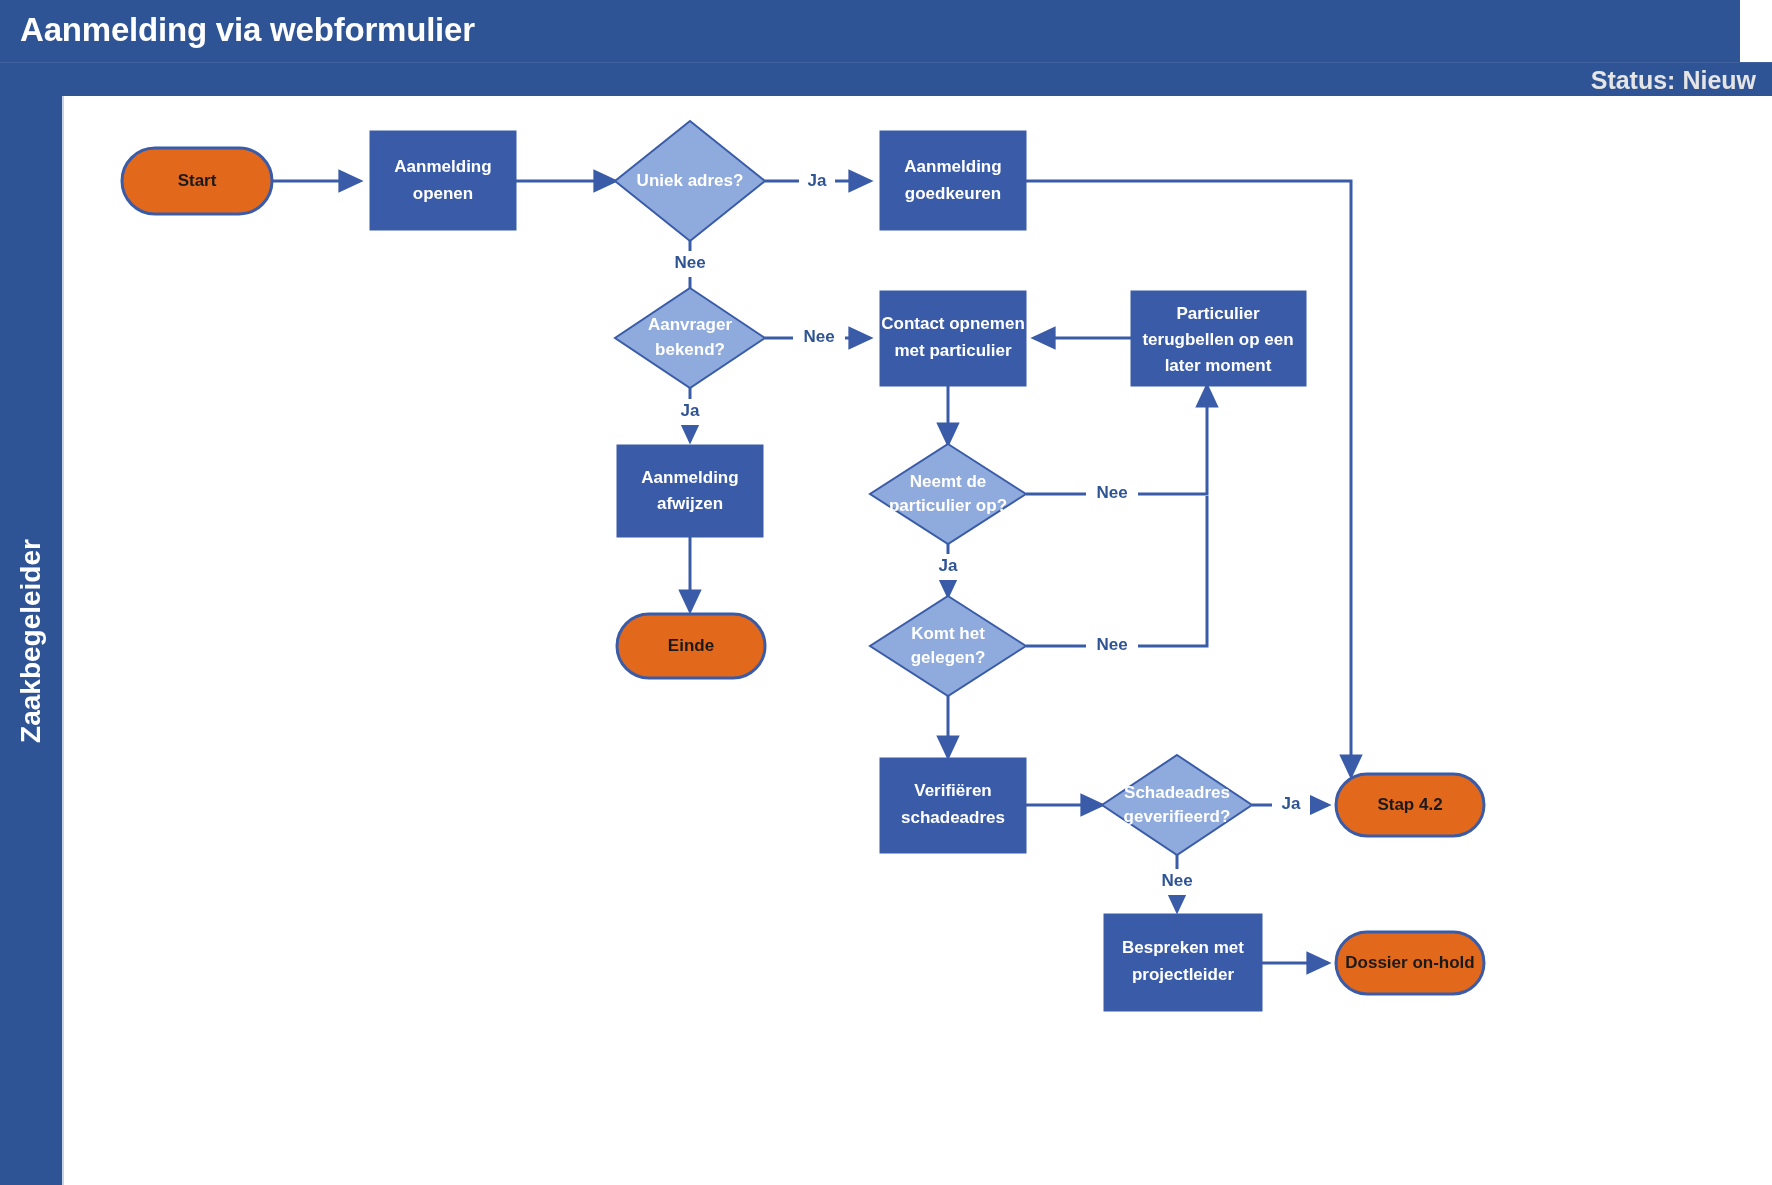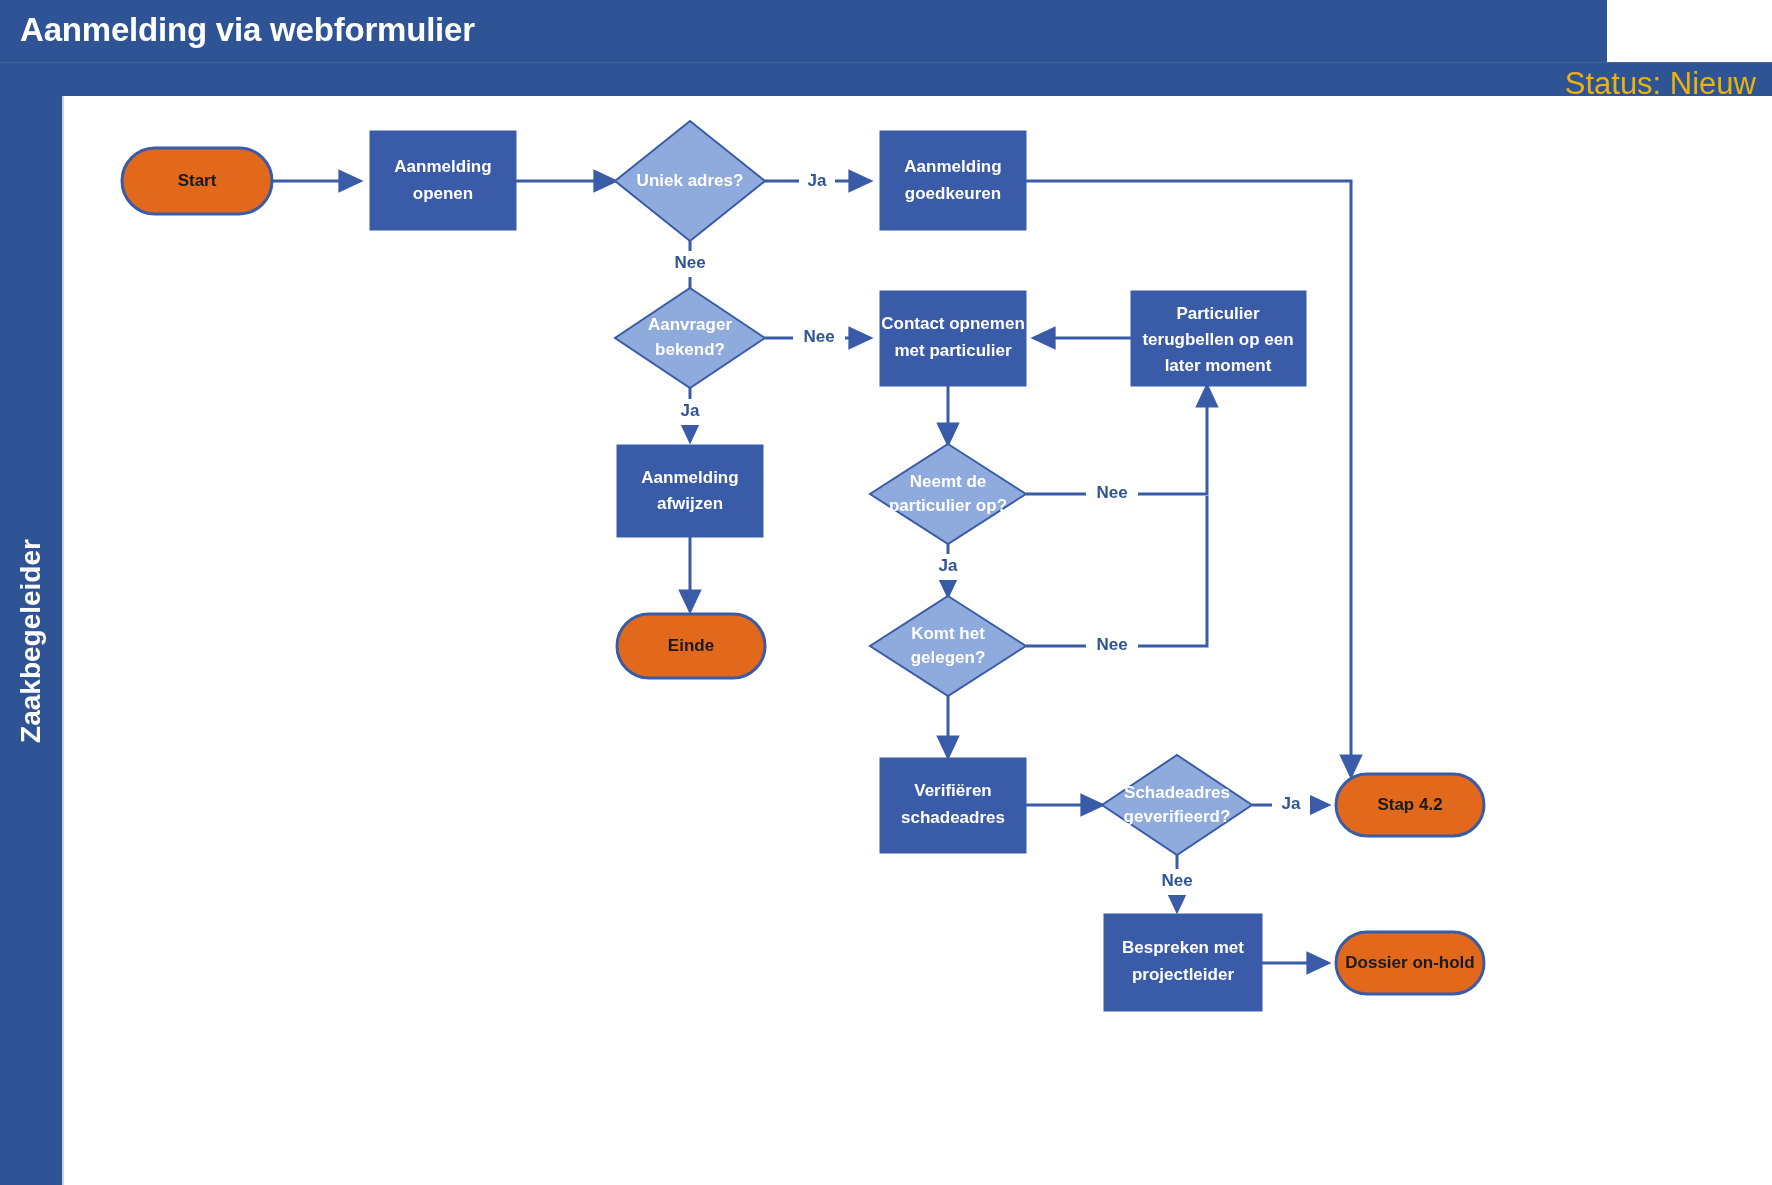--- a/index.html
+++ b/index.html
@@ -14,21 +14,21 @@
     position: relative;
     width: 1772px;
     height: 1185px;
     background: #ffffff;
     overflow: hidden;
   }
   
   #header-band {
     position: absolute;
     left: 0; top: 0;
-    width: 1607px;
+    width: 1740px;
     height: 62px;
     background: #2F5496;
   }
   #page-title {
     position: absolute;
     left: 20px;
     top: 11px;
     font-size: 33px;
     font-weight: bold;
     color: #ffffff;
@@ -40,23 +40,23 @@
     left: 0; top: 62px;
     width: 1772px;
     height: 34px;
     background: #2F5496;
     border-top: 1px solid #40619d;
   }
   #status-text {
     position: absolute;
     right: 16px;
     top: 3px;
-    font-size: 31px;
-    font-weight: normal;
-    color: #eab308;
+    font-size: 25px;
+    font-weight: bold;
+    color: #e5e5e5;
     white-space: nowrap;
   }
   
   #lane-header {
     position: absolute;
     left: 0;
     top: 96px;
     width: 62px;
     height: 1089px;
     background: #2F5496;

